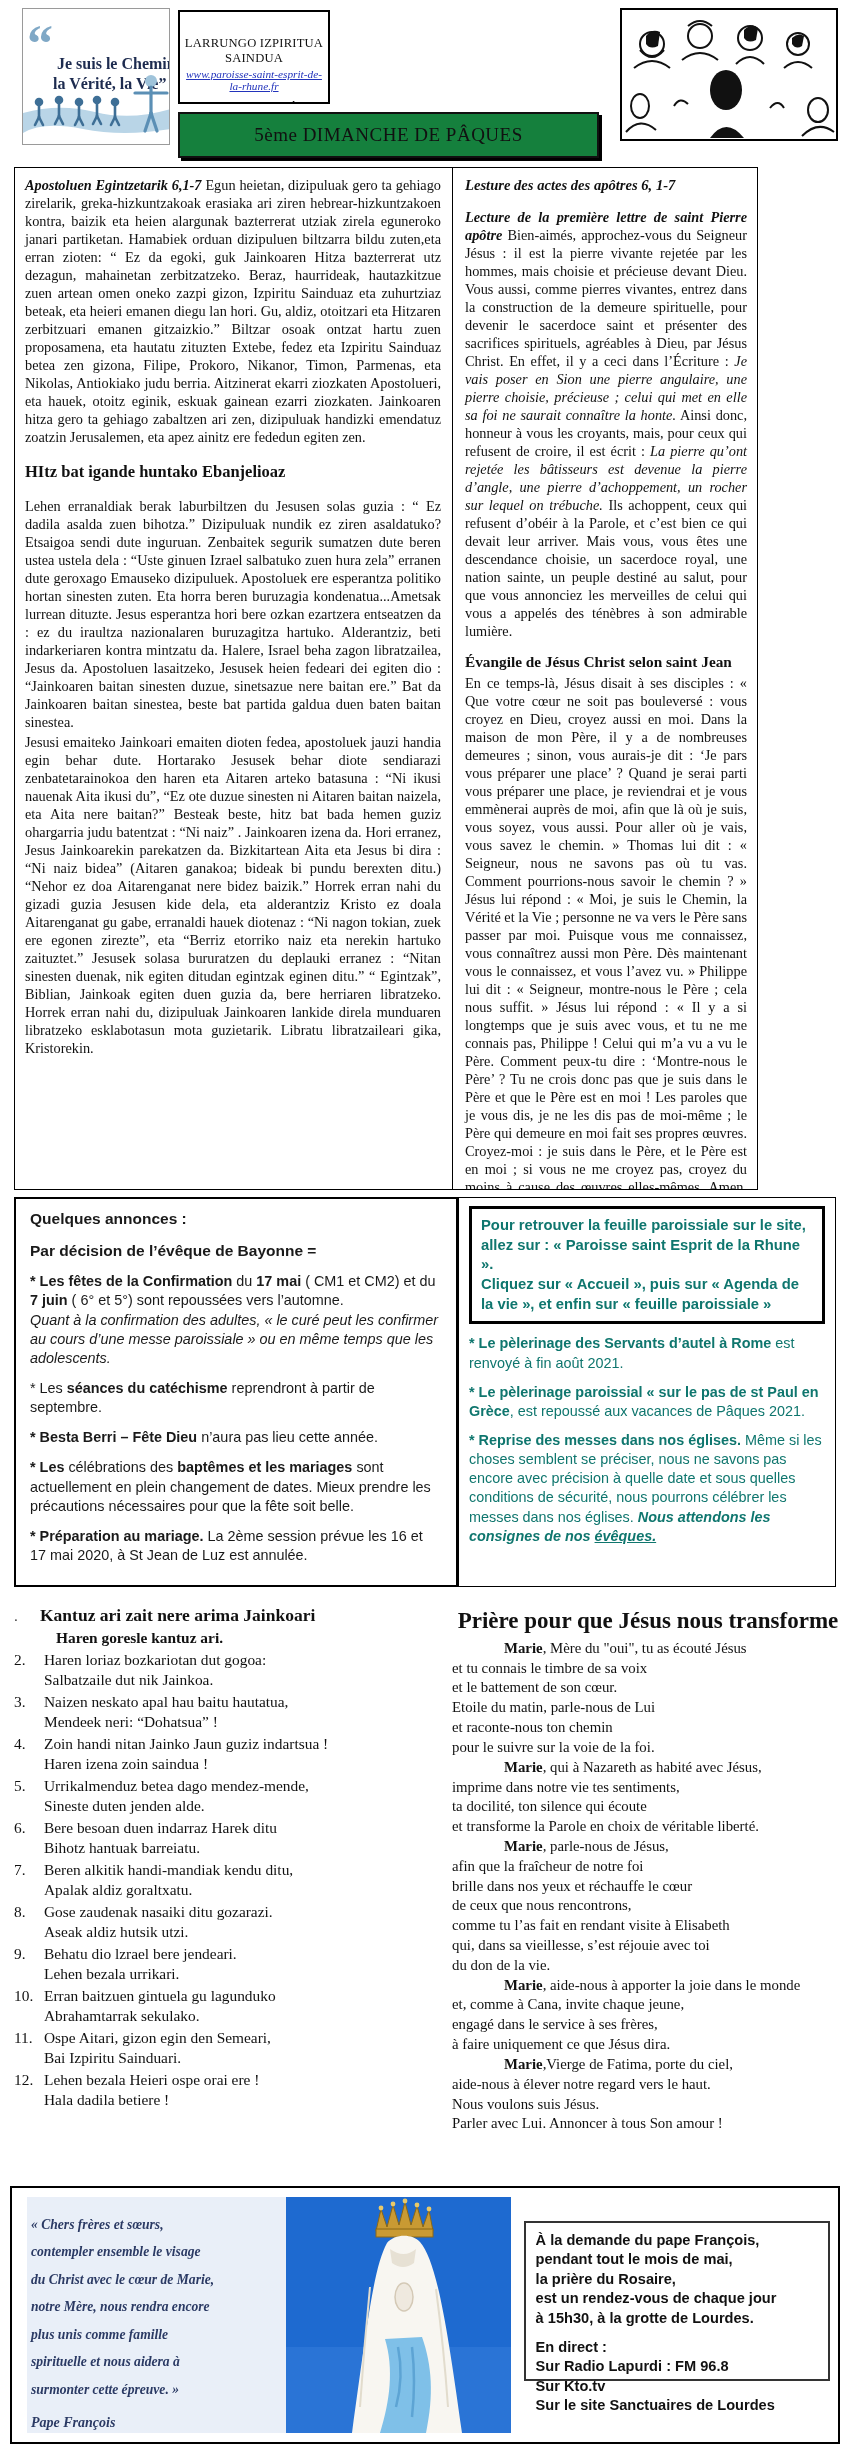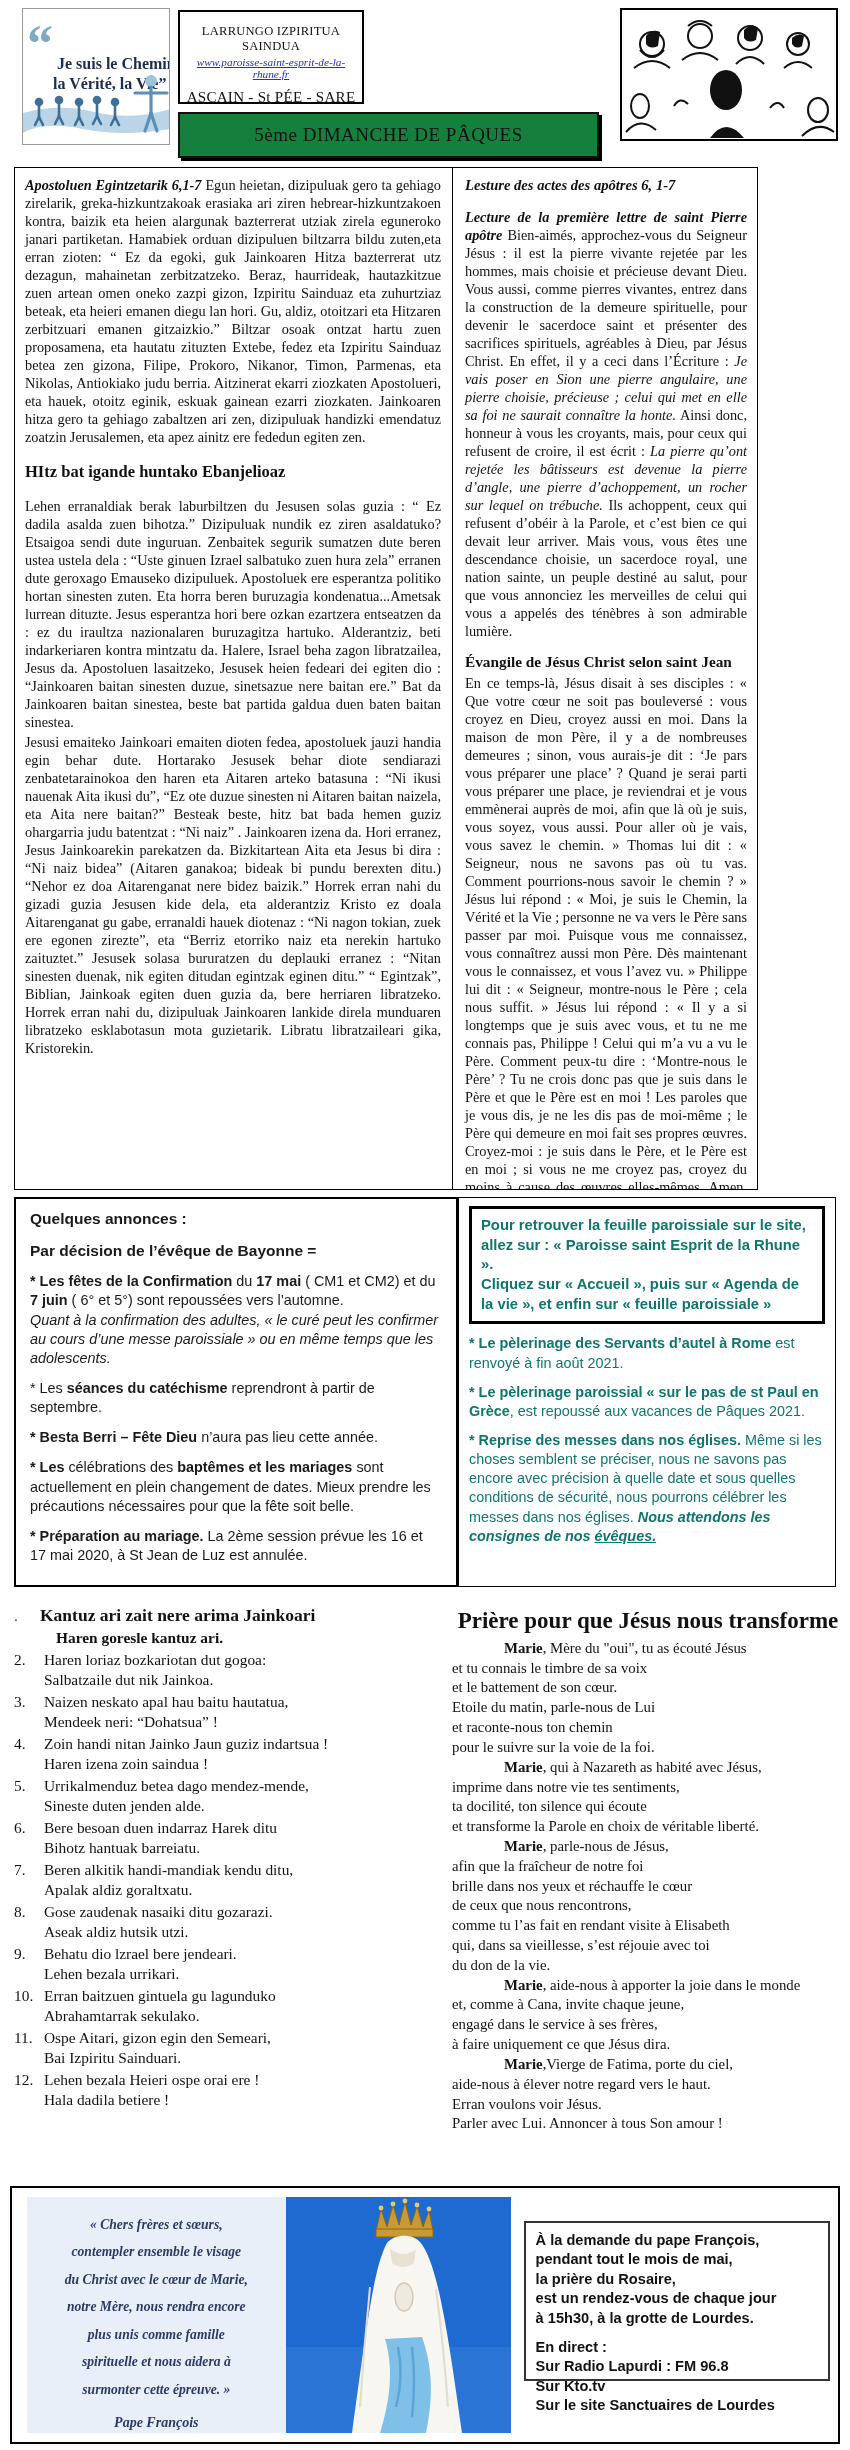--- a/index.html
+++ b/index.html
@@ -5,21 +5,21 @@
   html,body{margin:0;padding:0;background:#fff;}
   .page{position:relative;width:850px;height:2450px;background:#fff;overflow:hidden;
         font-family:"Liberation Serif",serif;color:#111;}
   .page *{box-sizing:border-box;}
   .abs{position:absolute;}
   .b{font-weight:bold;} .i{font-style:italic;} .bi{font-weight:bold;font-style:italic;}
   .u{text-decoration:underline;}
 
   
   .hdr-left{left:22px;top:8px;width:148px;height:137px;border:1px solid #9a9a9a;overflow:hidden;}
-  .hdr-center{left:178px;top:10px;width:186px;height:94px;border:2px solid #000;text-align:center;padding-top:12px;overflow:hidden;}
+  .hdr-center{left:178px;top:10px;width:152px;height:94px;border:2px solid #000;text-align:center;padding-top:24px;overflow:hidden;}
   .parish{font-size:12.6px;letter-spacing:.2px;}
   .website{font-size:11.3px;font-style:italic;color:#2233bb;text-decoration:underline;margin-top:2px;cursor:pointer;}
   .towns{font-size:15px;margin-top:9px;letter-spacing:.3px;}
   .hdate{font-family:"Liberation Sans",sans-serif;font-weight:bold;font-size:15.5px;margin-top:2px;}
   .hdr-sunday{left:178px;top:112px;width:421px;height:46px;border:2px solid #111;box-shadow:3px 3px 0 #000;
               display:flex;align-items:center;justify-content:center;background:#15803d;}
   .hdr-sunday span{font-size:19px;letter-spacing:.5px;}
   .hdr-right{left:620px;top:8px;width:218px;height:133px;border:2px solid #000;overflow:hidden;background:#fff;}
 
   
@@ -57,21 +57,21 @@
 
   
   .prayer{left:452px;top:1606px;width:392px;font-size:14.8px;line-height:1.34;}
   .prayer-title{font-weight:bold;font-size:23px;text-align:center;margin-bottom:2px;}
   .pline{padding-left:0;}
   .pline.indent{padding-left:52px;}
 
   
   .bottom{left:10px;top:2186px;width:830px;height:258px;border:2px solid #000;display:flex;
           padding:9px 8px 9px 15px;overflow:hidden;}
-  .quote-panel{width:260px;background:#e9eff8;padding:14px 4px 6px;text-align:center;
+  .quote-panel{width:260px;background:#e9eff8;padding:14px 4px 6px;text-align:left;
                font-style:italic;color:#2b3a64;font-size:13.6px;line-height:2.02;}
   .quote-sig{font-weight:bold;margin-top:6px;font-size:14px;}
   .statue{width:225px;height:100%;flex:none;}
   .rosaire-box{width:308px;border:2px solid #333;margin-left:13px;margin-top:24px;height:160px;padding:8px 10px;
                font-family:"Liberation Sans",sans-serif;font-size:14.6px;line-height:1.33;}
   .rosaire-gap{height:10px;}
 </style>
 </head>
 <body>
 
@@ -371,21 +371,21 @@
         <div class="pline"><span class="b"></span><span>et, comme à Cana, invite chaque jeune,</span></div>
 
         <div class="pline"><span class="b"></span><span>engagé dans le service à ses frères,</span></div>
 
         <div class="pline"><span class="b"></span><span>à faire uniquement ce que Jésus dira.</span></div>
 
         <div class="pline indent"><span class="b">Marie</span><span>,Vierge de Fatima, porte du ciel,</span></div>
 
         <div class="pline"><span class="b"></span><span>aide-nous à élever notre regard vers le haut.</span></div>
 
-        <div class="pline"><span class="b"></span><span>Erran voulons voir Jésus.</span></div>
+        <div class="pline"><span class="b"></span><span>Nous voulons suis Jésus.</span></div>
 
         <div class="pline"><span class="b"></span><span>Parler avec Lui. Annoncer à tous Son amour !</span></div>
       </div>
   </div>
 
   <div class="abs bottom">
     <div class="quote-panel">
       <div>
 
           <div class="qline b">« Chers frères et sœurs,</div>

